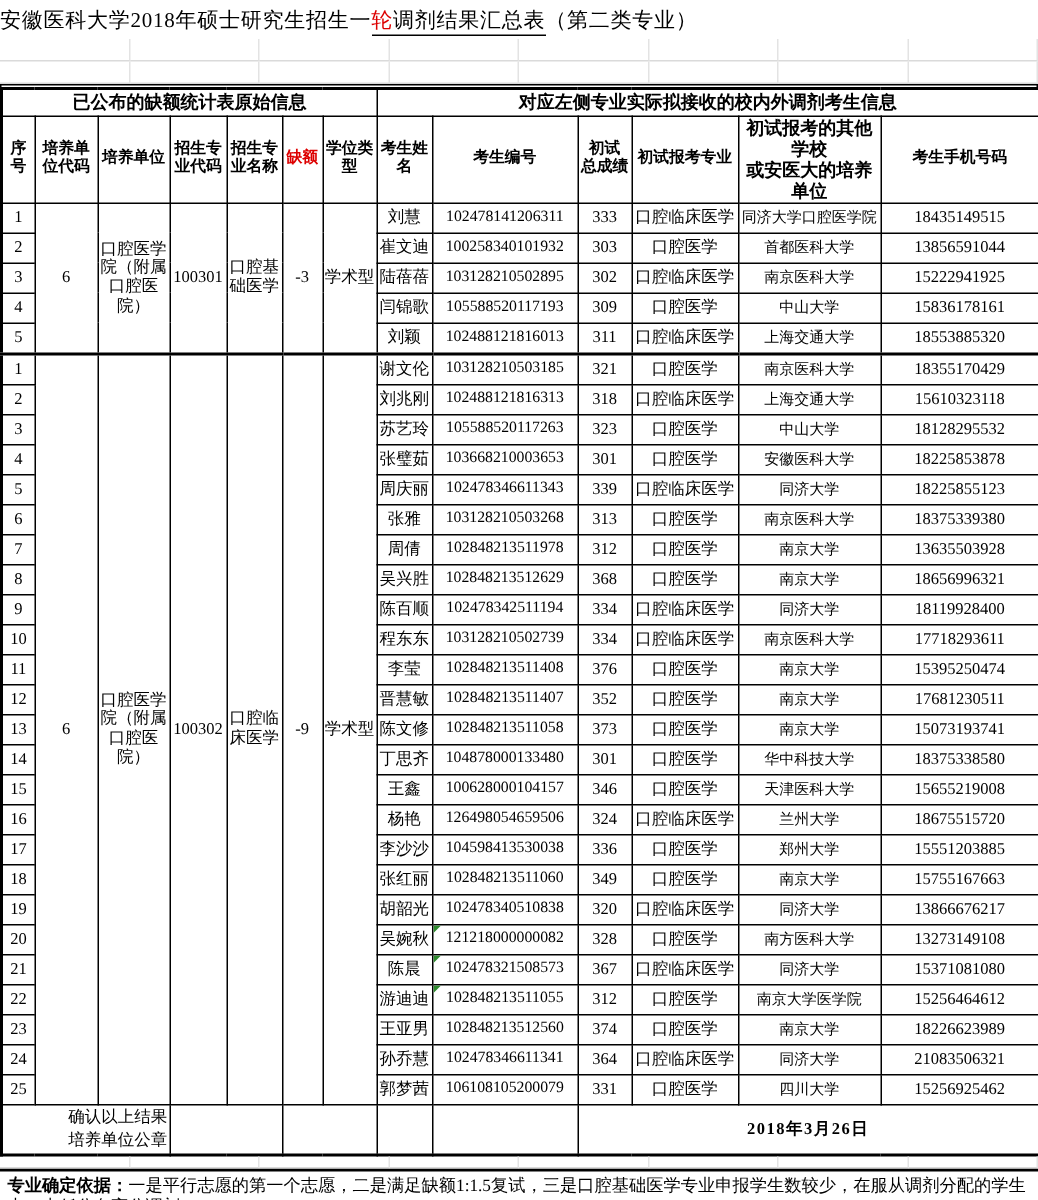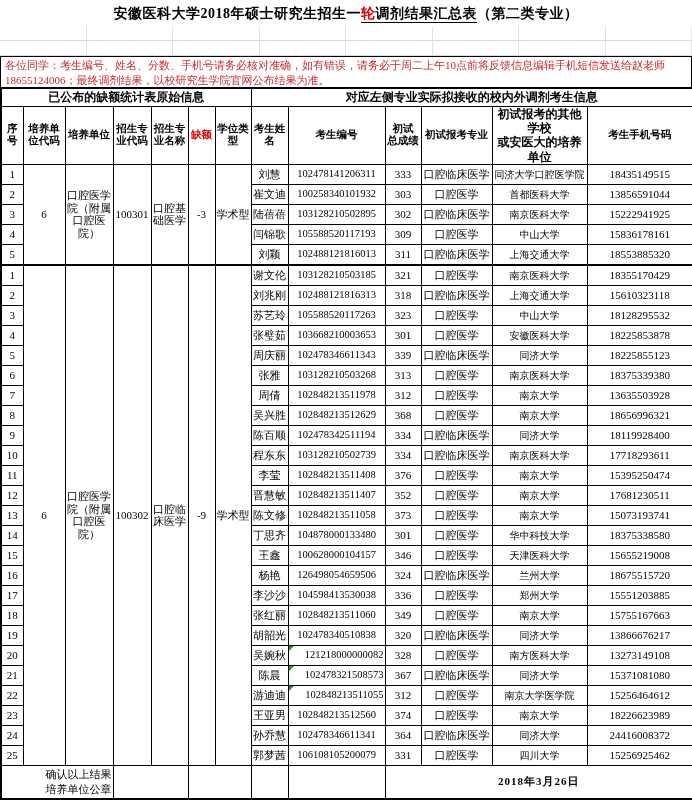--- a/index.html
+++ b/index.html
@@ -1,21 +1,21 @@
 <!DOCTYPE html>
 <html><head>
 <meta charset="utf-8">
 <style>
   html,body { margin:0; padding:0; }
   body {
     width:692px; height:800px; background:#ffffff; color:#000;
     font-family:"Liberation Serif","DejaVu Serif",serif;
     overflow:hidden;
   }
-  .title-row { height:21px; padding-top:5px; text-align:center; font-weight:bold; font-size:14px; letter-spacing:0.5px; }
+  .title-row { height:21px; padding-top:5px; font-weight:normal; font-size:14px; letter-spacing:0.5px; }
   .title-em { color:#dd0000; }
   .title-underline { border-bottom:1.5px solid #000; padding-bottom:1px; }
 
   .grid-band { height:30px; display:grid; grid-template-columns:repeat(8,1fr); grid-template-rows:15px 15px; }
   .grid-band div { border-right:1px solid #e3e3e3; border-bottom:1px solid #dadada; }
 
   .notice { border:1px solid #000; border-bottom:none; padding:1px 4px 0 4px; font-size:11px; line-height:1.32; }
   .notice-label { font-weight:bold; }
   .notice-warning { color:#cc2a2a; }
 
@@ -24,21 +24,21 @@
   .gh th { height:13px; font-size:12px; font-weight:bold; }
   .ch th { height:27px; font-size:10.5px; font-weight:bold; line-height:1.18; white-space:pre-line; }
   .ch th.th-school { font-size:12px;margin-top:20px; }
   .red-th { color:#dd0000; }
 
   tbody td { height:19px; font-size:11px; line-height:1.12; }
   td.c-exam { font-size:10.5px; }
   td.c-school { font-size:10px;margin-left:48px; }
   td.c-unit, td.c-major { line-height:1.15; }
   tr.group-start td { border-top:2px solid #000; }
-  td.flag { position:relative;text-align:right; }
+  td.flag { position:relative; }
   td.flag::after { content:''; position:absolute; left:0; top:0; width:0; height:0;
     border-top:5px solid #2e8b2e; border-right:5px solid transparent; }
 
   tr.footer td { height:32px; font-size:11px; }
   td.f-label { text-align:right; padding-left:5px; white-space:pre-line; line-height:1.3; }
   td.f-date { font-weight:bold; font-size:12.5px; letter-spacing:1px; }
 
   .faint-band { height:8px; display:grid; grid-template-columns:repeat(8,1fr); }
   .faint-band div { border-right:1px solid #e3e3e3; border-bottom:1px solid #dadada; }
 
@@ -65,21 +65,20 @@
     <div></div>
     <div></div>
     <div></div>
     <div></div>
     <div></div>
     <div></div>
     <div></div>
 </div>
 
 <div class="notice">
-  <div class="notice-warning">各位同学：考生编号、姓名、分数、手机号请务必核对准确，如有错误，请务必于周二上午10点前将反馈信息编辑手机短信发送给赵老师18655124006；最终调剂结果，以校研究生学院官网公布结果为准。</div>
 </div>
 
 <table>
   <colgroup>
     <col style="width:22px">
       <col style="width:42px">
       <col style="width:48px">
       <col style="width:38px">
     <col style="width:37px">
       <col style="width:27px">
@@ -384,21 +383,21 @@
         <td class="c-school">南京大学</td>
         <td>18226623989</td>
       </tr>
       <tr>
         <td>24</td>
         <td>孙乔慧</td>
         <td class="c-exam">102478346611341</td>
         <td>364</td>
         <td>口腔临床医学</td>
         <td class="c-school">同济大学</td>
-        <td>24416008372</td>
+        <td>21083506321</td>
       </tr>
       <tr>
         <td>25</td>
         <td>郭梦茜</td>
         <td class="c-exam">106108105200079</td>
         <td>331</td>
         <td>口腔医学</td>
         <td class="c-school">四川大学</td>
         <td>15256925462</td>
       </tr>

